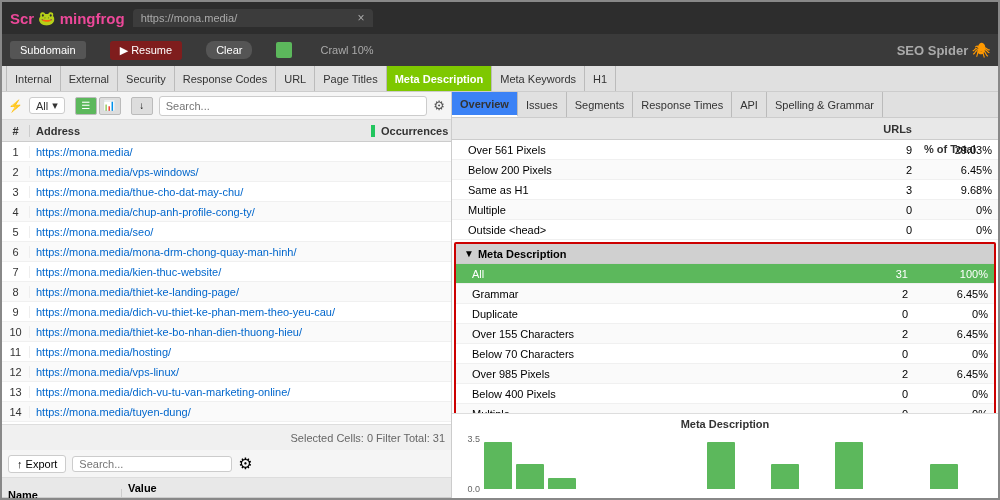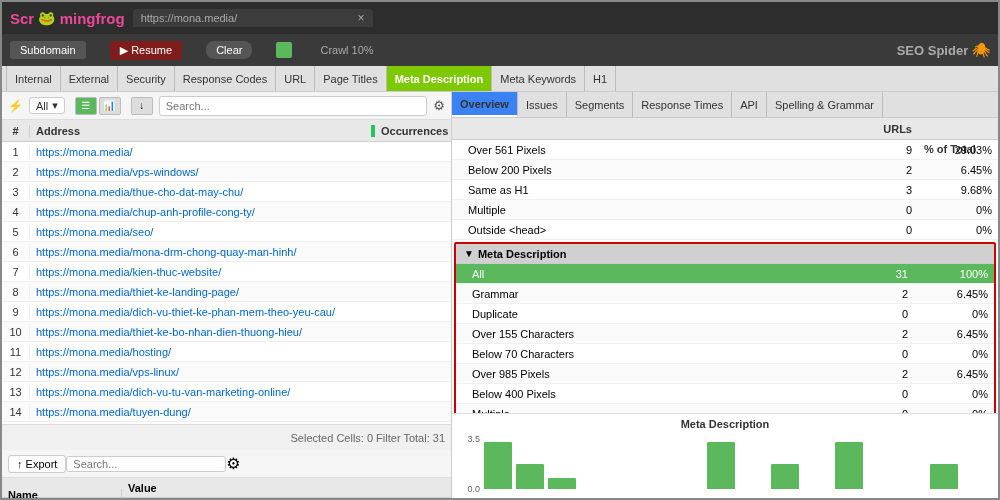--- a/index.html
+++ b/index.html
@@ -271,20 +271,21 @@
       gap: 3px;
     }
 
     .bottom-search {
       display: flex;
       align-items: center;
       border-bottom: 1px solid #ddd;
       background: #f5f5f5;
       height: 28px;
       padding: 0 6px;
+      gap: 6px;
     }
     .bottom-search input {
       border: 1px solid #ccc;
       border-radius: 3px;
       padding: 1px 6px;
       font-size: 11px;
       width: 160px;
     }
     .name-value-row {
       display: flex;

